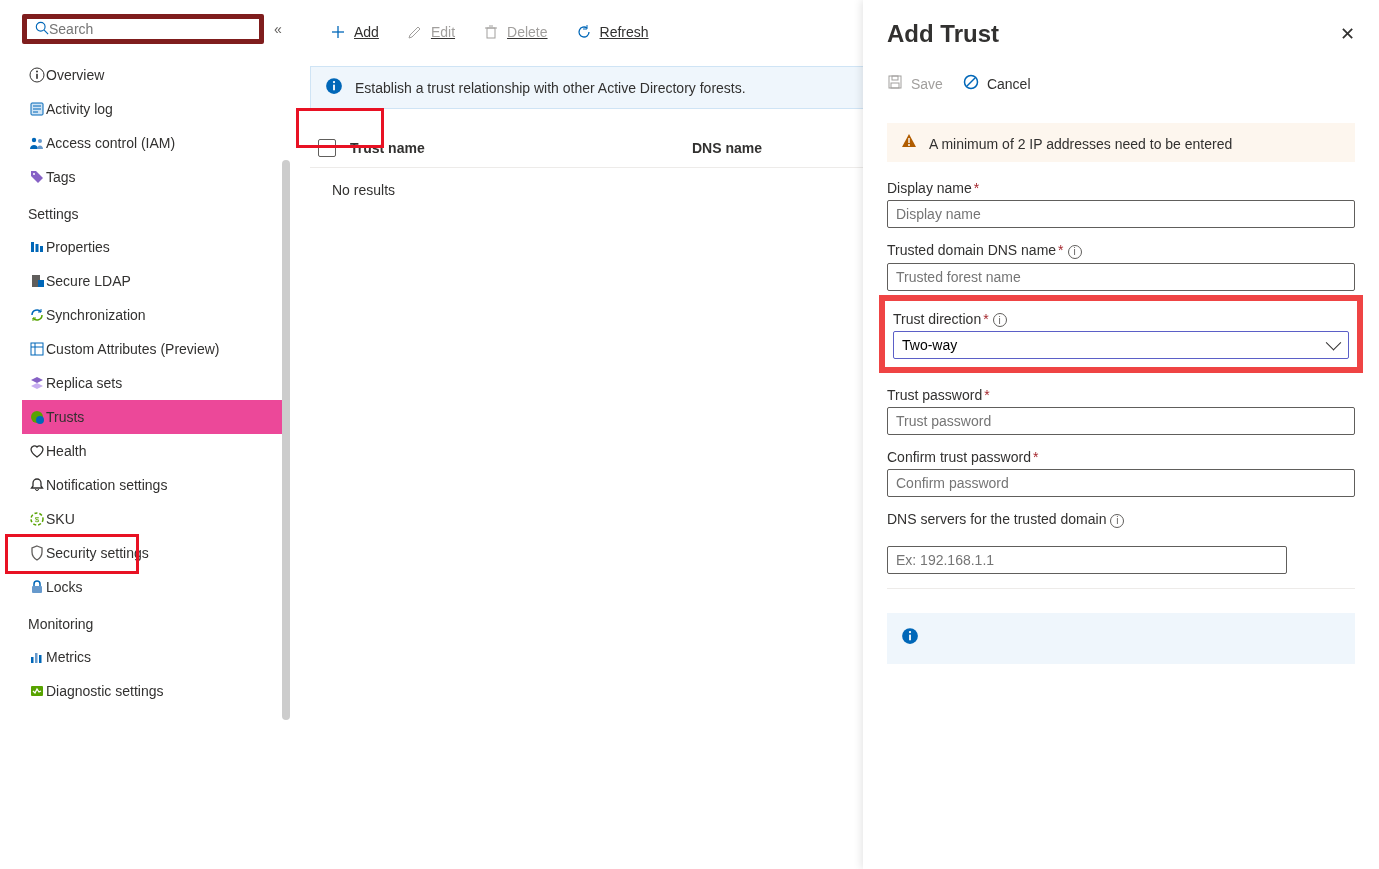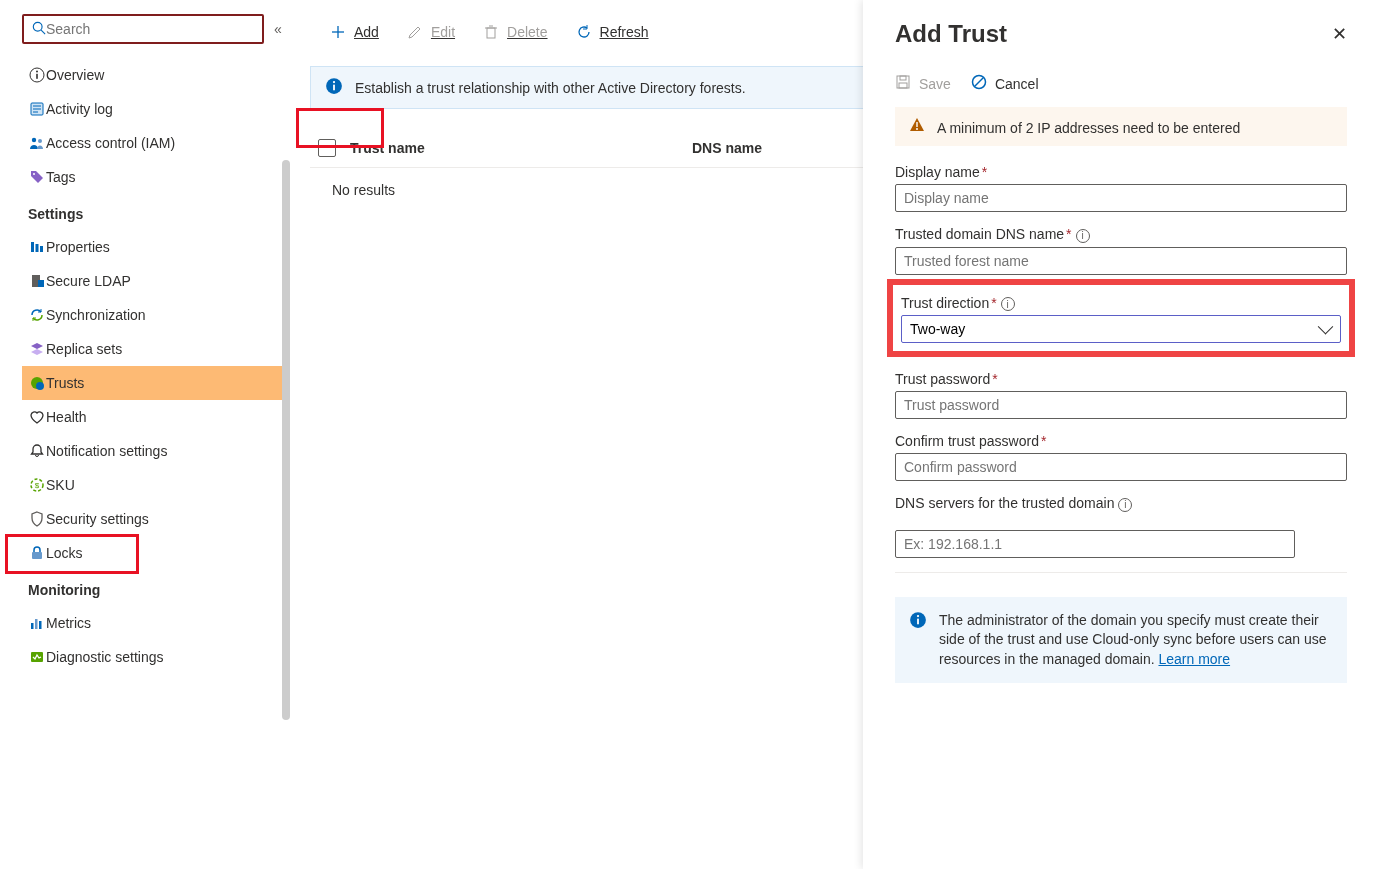--- a/index.html
+++ b/index.html
@@ -2,51 +2,51 @@
 <html><head>
 <meta charset="utf-8">
 <style>
 * { box-sizing: border-box; margin: 0; padding: 0; font-family: "Segoe UI", Arial, sans-serif; }
 body { background: #fff; color: #323130; font-size: 14px; }
 .app { display: flex; height: 869px; width: 1379px; position: relative; overflow: hidden; }
 
 
 .sidebar { width: 290px; padding: 14px 0 0 22px; position: relative; }
 .search-wrap { display: flex; align-items: center; gap: 10px; margin-bottom: 14px; }
-.search { display: flex; align-items: center; border: 2px solid #7f1d1d; border-radius: 2px; padding: 4px 8px; width: 242px; height: 30px; }
+.search { display: flex; align-items: center; border: 5px solid #7f1d1d; border-radius: 2px; padding: 4px 8px; width: 242px; height: 30px; }
 .search input { border: none; outline: none; font-size: 14px; width: 100%; }
 .collapse-icon { color: #605e5c; font-size: 14px; }
 .nav-item { display: flex; align-items: center; gap: 0; padding: 8px 6px; cursor: pointer; font-size: 14px; color: #323130; width: 260px; }
-.nav-item.active { background: #fdba74; }
+.nav-item.active { background: #ec4899; }
 .nav-item .icon { width: 18px; height: 18px; display: inline-flex; align-items: center; justify-content: center; flex-shrink:0; }
-.section-label { font-size: 14px; color: #323130; font-weight: 700; padding: 12px 6px 8px; }
+.section-label { font-size: 14px; color: #323130; font-weight: 400; padding: 12px 6px 8px; }
 .scrollbar-track { position: absolute; right: 0; top: 160px; width: 8px; height: 560px; background: #ccc; border-radius: 4px; }
 .red-box-sidebar { position: absolute; border: 3px solid #e81123; left: 5px; top: 534px; width: 134px; height: 40px; pointer-events:none; }
 
 
 .main { flex: 1; padding: 0 20px; position: relative; }
 .toolbar { display: flex; align-items: center; gap: 4px; padding: 18px 0 12px 8px; text-decoration: underline; }
 .tool-btn { display: flex; align-items: center; gap: 8px; padding: 6px 12px; color: #323130; cursor: pointer; font-size:14px; }
 .tool-btn.disabled { color: #a19f9d; cursor: default; }
 .tool-btn .ticon { width: 16px; height: 16px; display:inline-flex; align-items:center; justify-content:center; }
 .red-box-add { position: absolute; border: 3px solid #e81123; left: 6px; top: 108px; width: 88px; height: 40px; pointer-events:none; }
 .info-banner { display: flex; align-items: center; gap: 12px; background: #eff6fc; border: 1px solid #cfe4f5; padding: 10px 14px; margin: 8px 0 20px; justify-content: center; }
 .info-banner .arrow { margin-left: auto; font-size:16px; color:#323130; }
 .tbl-head { display: flex; align-items: center; gap: 14px; padding: 10px 8px; border-bottom: 1px solid #edebe9; }
 .tbl-head .col1 { width: 328px; }
 .tbl-head .col2 { flex:1; }
 .chk { width: 18px; height: 18px; border: 1px solid #605e5c; border-radius: 2px; }
 .no-results { padding: 14px 22px; color: #323130; }
 
 
-.panel { position: absolute; right: 0; top: 0; width: 516px; height: 100%; background: #fff; box-shadow: -2px 0 8px rgba(0,0,0,.1); padding: 20px 32px; overflow-y: auto; }
+.panel { position: absolute; right: 0; top: 0; width: 516px; height: 100%; background: #fff; box-shadow: -2px 0 8px rgba(0,0,0,.1); padding: 20px 24px; overflow-y: auto; }
 .panel-head { display: flex; justify-content: space-between; align-items: center; margin-bottom: 26px; }
 .panel-head h1 { font-size: 24px; font-weight: 600; }
 .close-x { font-size: 18px; color: #323130; cursor: pointer; }
-.panel-actions { display: flex; gap: 20px; margin-bottom: 14px; }
+.panel-actions { display: flex; gap: 20px; margin-bottom: 30px; }
 .pact { display: flex; align-items: center; gap: 8px; font-size: 14px; cursor: pointer; }
 .pact.disabled { color: #a19f9d; cursor: default; }
 .warn-banner { display: flex; align-items: flex-end; gap: 12px; background: #fdf6ee; padding: 10px 14px; margin-bottom: 18px; }
 .field { margin-bottom: 14px; }
 .field label { font-size: 14px; color: #323130; display: inline-block; margin-bottom: 4px; }
 .req { color: #a4262c; margin-left: 2px; }
 .info-i { display:inline-flex; width:14px; height:14px; border:1px solid #605e5c; border-radius:50%; align-items:center; justify-content:center; font-size:10px; color:#605e5c; margin-left:4px; }
 .field input, .field select { width: 100%; padding: 5px 8px; border: 1px solid #605e5c; border-radius: 2px; font-size: 14px; background:#fff; }
 .select-wrap { position: relative; }
 .select-wrap select { appearance: none; padding-right: 28px; border-color:#5b5fc7; }
@@ -146,20 +146,30 @@
             <path d="M13 8a5 5 0 0 1-9 3" stroke="#57a300" fill="none" stroke-width="1.5"></path>
             <path d="M12 2v3h-3" stroke="#0067b8" fill="none"></path>
             <path d="M4 14v-3h3" stroke="#57a300" fill="none"></path>
           </svg>
         </span>
       <span>Synchronization</span>
     </div>
     <div class="nav-item">
       <span class="icon">
           <svg width="16" height="16" viewBox="0 0 16 16">
+            <rect x="2" y="2" width="12" height="12" stroke="#0067b8" fill="none"></rect>
+            <line x1="2" y1="6" x2="14" y2="6" stroke="#0067b8"></line>
+            <line x1="6" y1="2" x2="6" y2="14" stroke="#0067b8"></line>
+          </svg>
+        </span>
+      <span>Custom Attributes (Preview)</span>
+    </div>
+    <div class="nav-item">
+      <span class="icon">
+          <svg width="16" height="16" viewBox="0 0 16 16">
             <path d="M8 2l6 3-6 3-6-3z" fill="#8661c5"></path>
             <path d="M8 8l6 3-6 3-6-3z" fill="#c7aef0"></path>
           </svg>
         </span>
       <span>Replica sets</span>
     </div>
     <div class="nav-item active">
       <span class="icon">
           <svg width="16" height="16" viewBox="0 0 16 16">
             <circle cx="8" cy="8" r="6" fill="#57a300"></circle>
@@ -368,18 +378,15 @@
       <input class="dns-input" type="text" placeholder="Ex: 192.168.1.1" style="">
     </div>
     <hr class="divider">
 
     <div class="info-card">
       <span><svg width="18" height="18" viewBox="0 0 16 16">
             <circle cx="8" cy="8" r="7" fill="#0067b8"></circle>
             <rect x="7.2" y="6.8" width="1.6" height="5" fill="#fff"></rect>
             <circle cx="8" cy="4.5" r="1" fill="#fff"></circle>
           </svg></span>
-      <div>
-        <span>The administrator of the domain you specify must create their side of the trust and use Cloud-only sync before users can use resources in the managed domain. </span><a href="#">Learn more</a>
-      </div>
     </div>
   </div>
 </div>
 
 </body></html>

